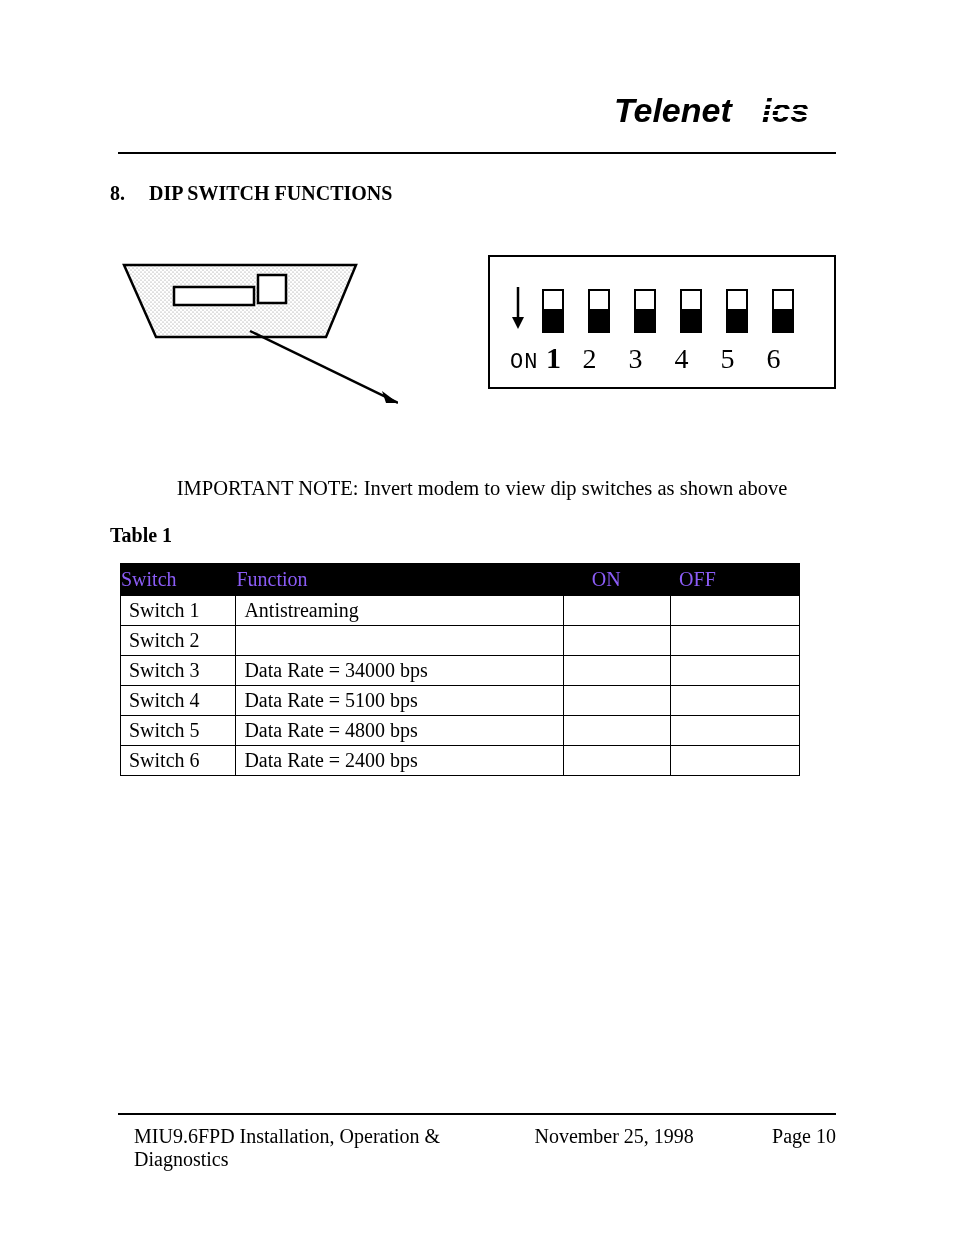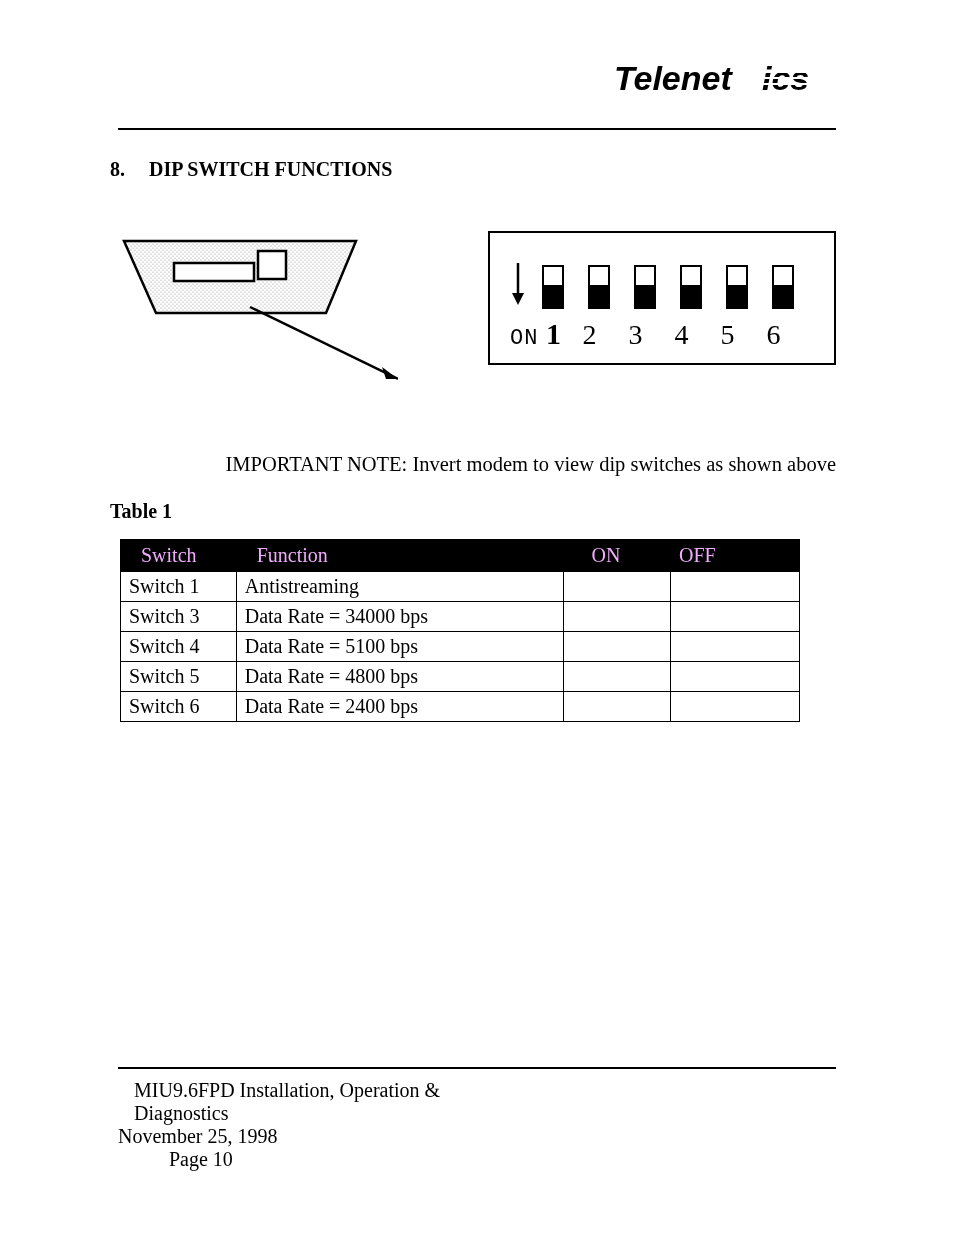--- a/index.html
+++ b/index.html
@@ -12,22 +12,23 @@
       background: #fff;
       width: 954px;
       height: 1235px;
       margin: 0 auto;
       padding: 60px 118px 50px 118px;
       position: relative;
     }
     .header {
       text-align: right;
       border-bottom: 2.5px solid #000;
-      padding-bottom: 24px;
+      padding-bottom: 16px;
       margin-bottom: 28px;
+      margin-top: 32px;
     }
     .brand-logo {
       display: inline-block;
     }
     .section-heading {
       font-weight: bold;
       font-size: 20px;
       margin-top: 6px;
       margin-left: -8px;
     }
@@ -113,44 +114,44 @@
       width: 46px;
       text-align: center;
       font-size: 28px;
     }
     .label-num.first {
       width: 26px;
       font-size: 30px;
       font-weight: bold;
     }
     .important-note {
-      text-align: right;
+      text-align: center;
       font-size: 20.5px;
       margin-top: 56px;
       margin-left: 10px;
     }
     .table-caption {
       font-weight: bold;
       font-size: 20px;
       margin-top: 24px;
       margin-left: -8px;
     }
     table.dip-table {
       border-collapse: collapse;
       width: 680px;
       margin-top: 16px;
       margin-left: 2px;
     }
     table.dip-table th {
       background: #000;
-      color: #f0abfc;
+      color: #8b5cf6;
       text-align: left;
       font-weight: normal;
       font-size: 20px;
-      padding: 4px 20px;
+      padding: 4px 0;
       border: 1px solid #000;
     }
     table.dip-table td {
       border: 1px solid #000;
       font-size: 20px;
       padding: 3px 8px;
       height: 30px;
     }
     table.dip-table th.col-switch, table.dip-table td.col-switch { width: 116px; }
     table.dip-table th.col-func, table.dip-table td.col-func { width: 330px; font-family: Liberation Serif, serif; }
@@ -158,21 +159,20 @@
     table.dip-table th.col-off, table.dip-table td.col-off { width: 130px; text-align: left; padding-left: 8px;}
     .footer {
       position: absolute;
       bottom: 64px;
       left: 118px;
       right: 118px;
       border-top: 2px solid #000;
       padding-top: 10px;
       display: flex;
       font-size: 20px;
-      flex-direction: column;
     }
     .footer-left {
       width: 58%;
       padding-left: 16px;
     }
     .footer-center {
       width: 26%;
     }
     .footer-right {
       text-align: right;
@@ -275,20 +275,26 @@
     </tr>
   </thead>
   <tbody>
     <tr>
       <td class="col-switch">Switch 1</td>
       <td class="col-func">Antistreaming</td>
       <td class="col-on"></td>
       <td class="col-off"></td>
     </tr>
     <tr>
+      <td class="col-switch">Switch 2</td>
+      <td class="col-func"></td>
+      <td class="col-on"></td>
+      <td class="col-off"></td>
+    </tr>
+    <tr>
       <td class="col-switch">Switch 3</td>
       <td class="col-func">Data Rate = 34000 bps</td>
       <td class="col-on"></td>
       <td class="col-off"></td>
     </tr>
     <tr>
       <td class="col-switch">Switch 4</td>
       <td class="col-func">Data Rate = 5100 bps</td>
       <td class="col-on"></td>
       <td class="col-off"></td>

